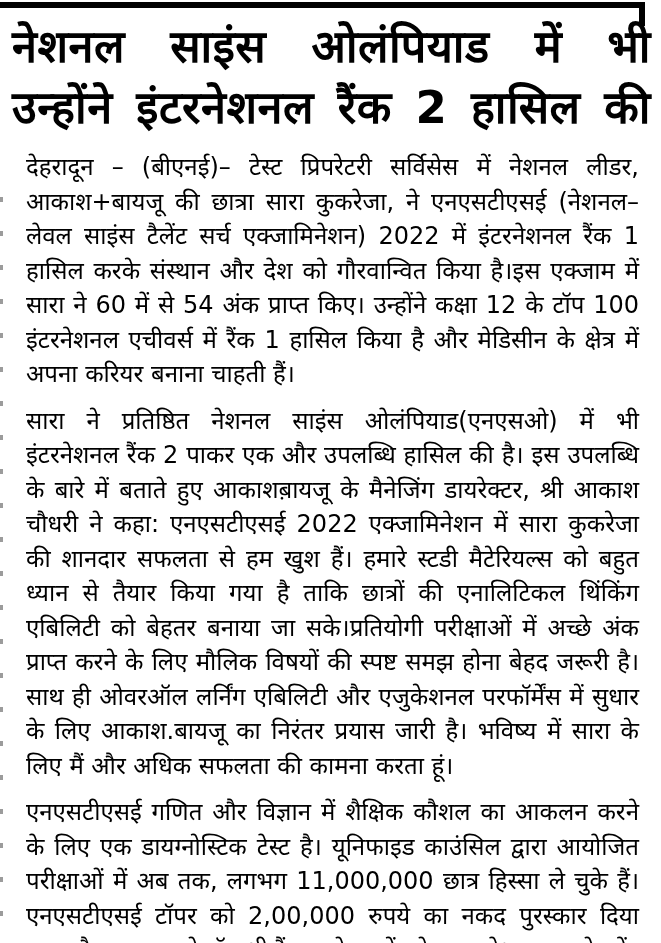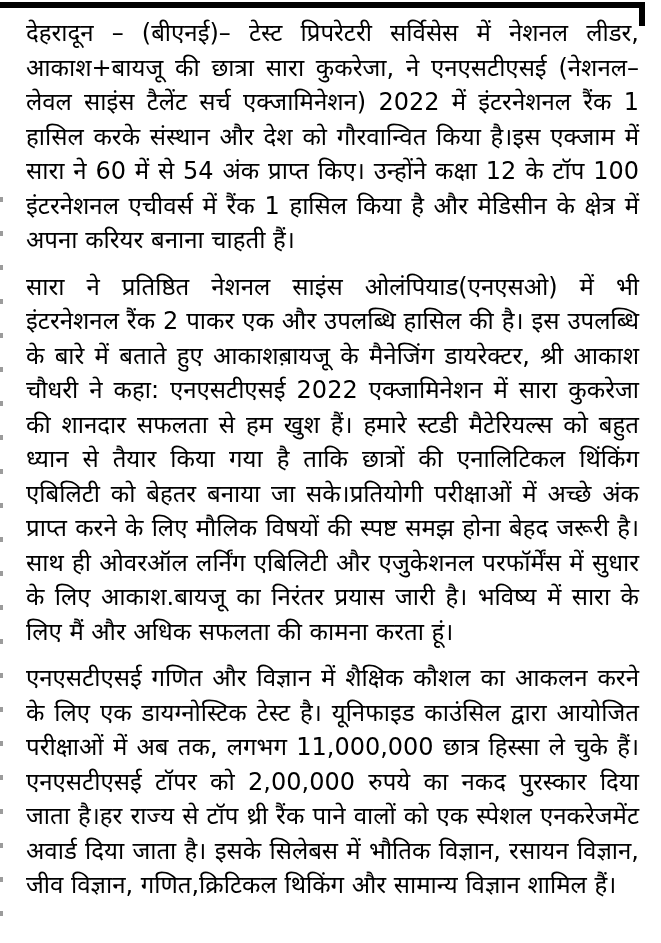--- a/index.html
+++ b/index.html
@@ -72,20 +72,22 @@
 
 <div class="page">
 
   <div class="top-rule">
     <div class="corner-tick"></div>
   </div>
 
   <div class="scan-edge"></div>
 
   <h1 class="headline">
+    <span class="hl-line">नेशनल साइंस ओलंपियाड में भी</span>
+    <span class="hl-line">उन्होंने इंटरनेशनल रैंक 2 हासिल की</span>
   </h1>
 
   <div class="body-text">
     <p>देहरादून – (बीएनई)– टेस्ट प्रिपरेटरी सर्विसेस में नेशनल लीडर, आकाश+बायजू की छात्रा सारा कुकरेजा, ने एनएसटीएसई (नेशनल–लेवल साइंस टैलेंट सर्च एक्जामिनेशन) 2022 में इंटरनेशनल रैंक 1 हासिल करके संस्थान और देश को गौरवान्वित किया है।इस एक्जाम में सारा ने 60 में से 54 अंक प्राप्त किए। उन्होंने कक्षा 12 के टॉप 100 इंटरनेशनल एचीवर्स में रैंक 1 हासिल किया है और मेडिसीन के क्षेत्र में अपना करियर बनाना चाहती हैं।</p>
     <p>सारा ने प्रतिष्ठित नेशनल साइंस ओलंपियाड(एनएसओ) में भी इंटरनेशनल रैंक 2 पाकर एक और उपलब्धि हासिल की है। इस उपलब्धि के बारे में बताते हुए आकाशब़ायजू के मैनेजिंग डायरेक्टर, श्री आकाश चौधरी ने कहा: एनएसटीएसई 2022 एक्जामिनेशन में सारा कुकरेजा की शानदार सफलता से हम खुश हैं। हमारे स्टडी मैटेरियल्स को बहुत ध्यान से तैयार किया गया है ताकि छात्रों की एनालिटिकल थिंकिंग एबिलिटी को बेहतर बनाया जा सके।प्रतियोगी परीक्षाओं में अच्छे अंक प्राप्त करने के लिए मौलिक विषयों की स्पष्ट समझ होना बेहद जरूरी है।साथ ही ओवरऑल लर्निंग एबिलिटी और एजुकेशनल परफॉर्मेंस में सुधार के लिए आकाश.बायजू का निरंतर प्रयास जारी है। भविष्य में सारा के लिए मैं और अधिक सफलता की कामना करता हूं।</p>
     <p>एनएसटीएसई गणित और विज्ञान में शैक्षिक कौशल का आकलन करने के लिए एक डायग्नोस्टिक टेस्ट है। यूनिफाइड काउंसिल द्वारा आयोजित परीक्षाओं में अब तक, लगभग 11,000,000 छात्र हिस्सा ले चुके हैं।एनएसटीएसई टॉपर को 2,00,000 रुपये का नकद पुरस्कार दिया जाता है।हर राज्य से टॉप थ्री रैंक पाने वालों को एक स्पेशल एनकरेजमेंट अवार्ड दिया जाता है। इसके सिलेबस में भौतिक विज्ञान, रसायन विज्ञान, जीव विज्ञान, गणित,क्रिटिकल थिकिंग और सामान्य विज्ञान शामिल हैं।</p>
   </div>
 
 </div>
 

